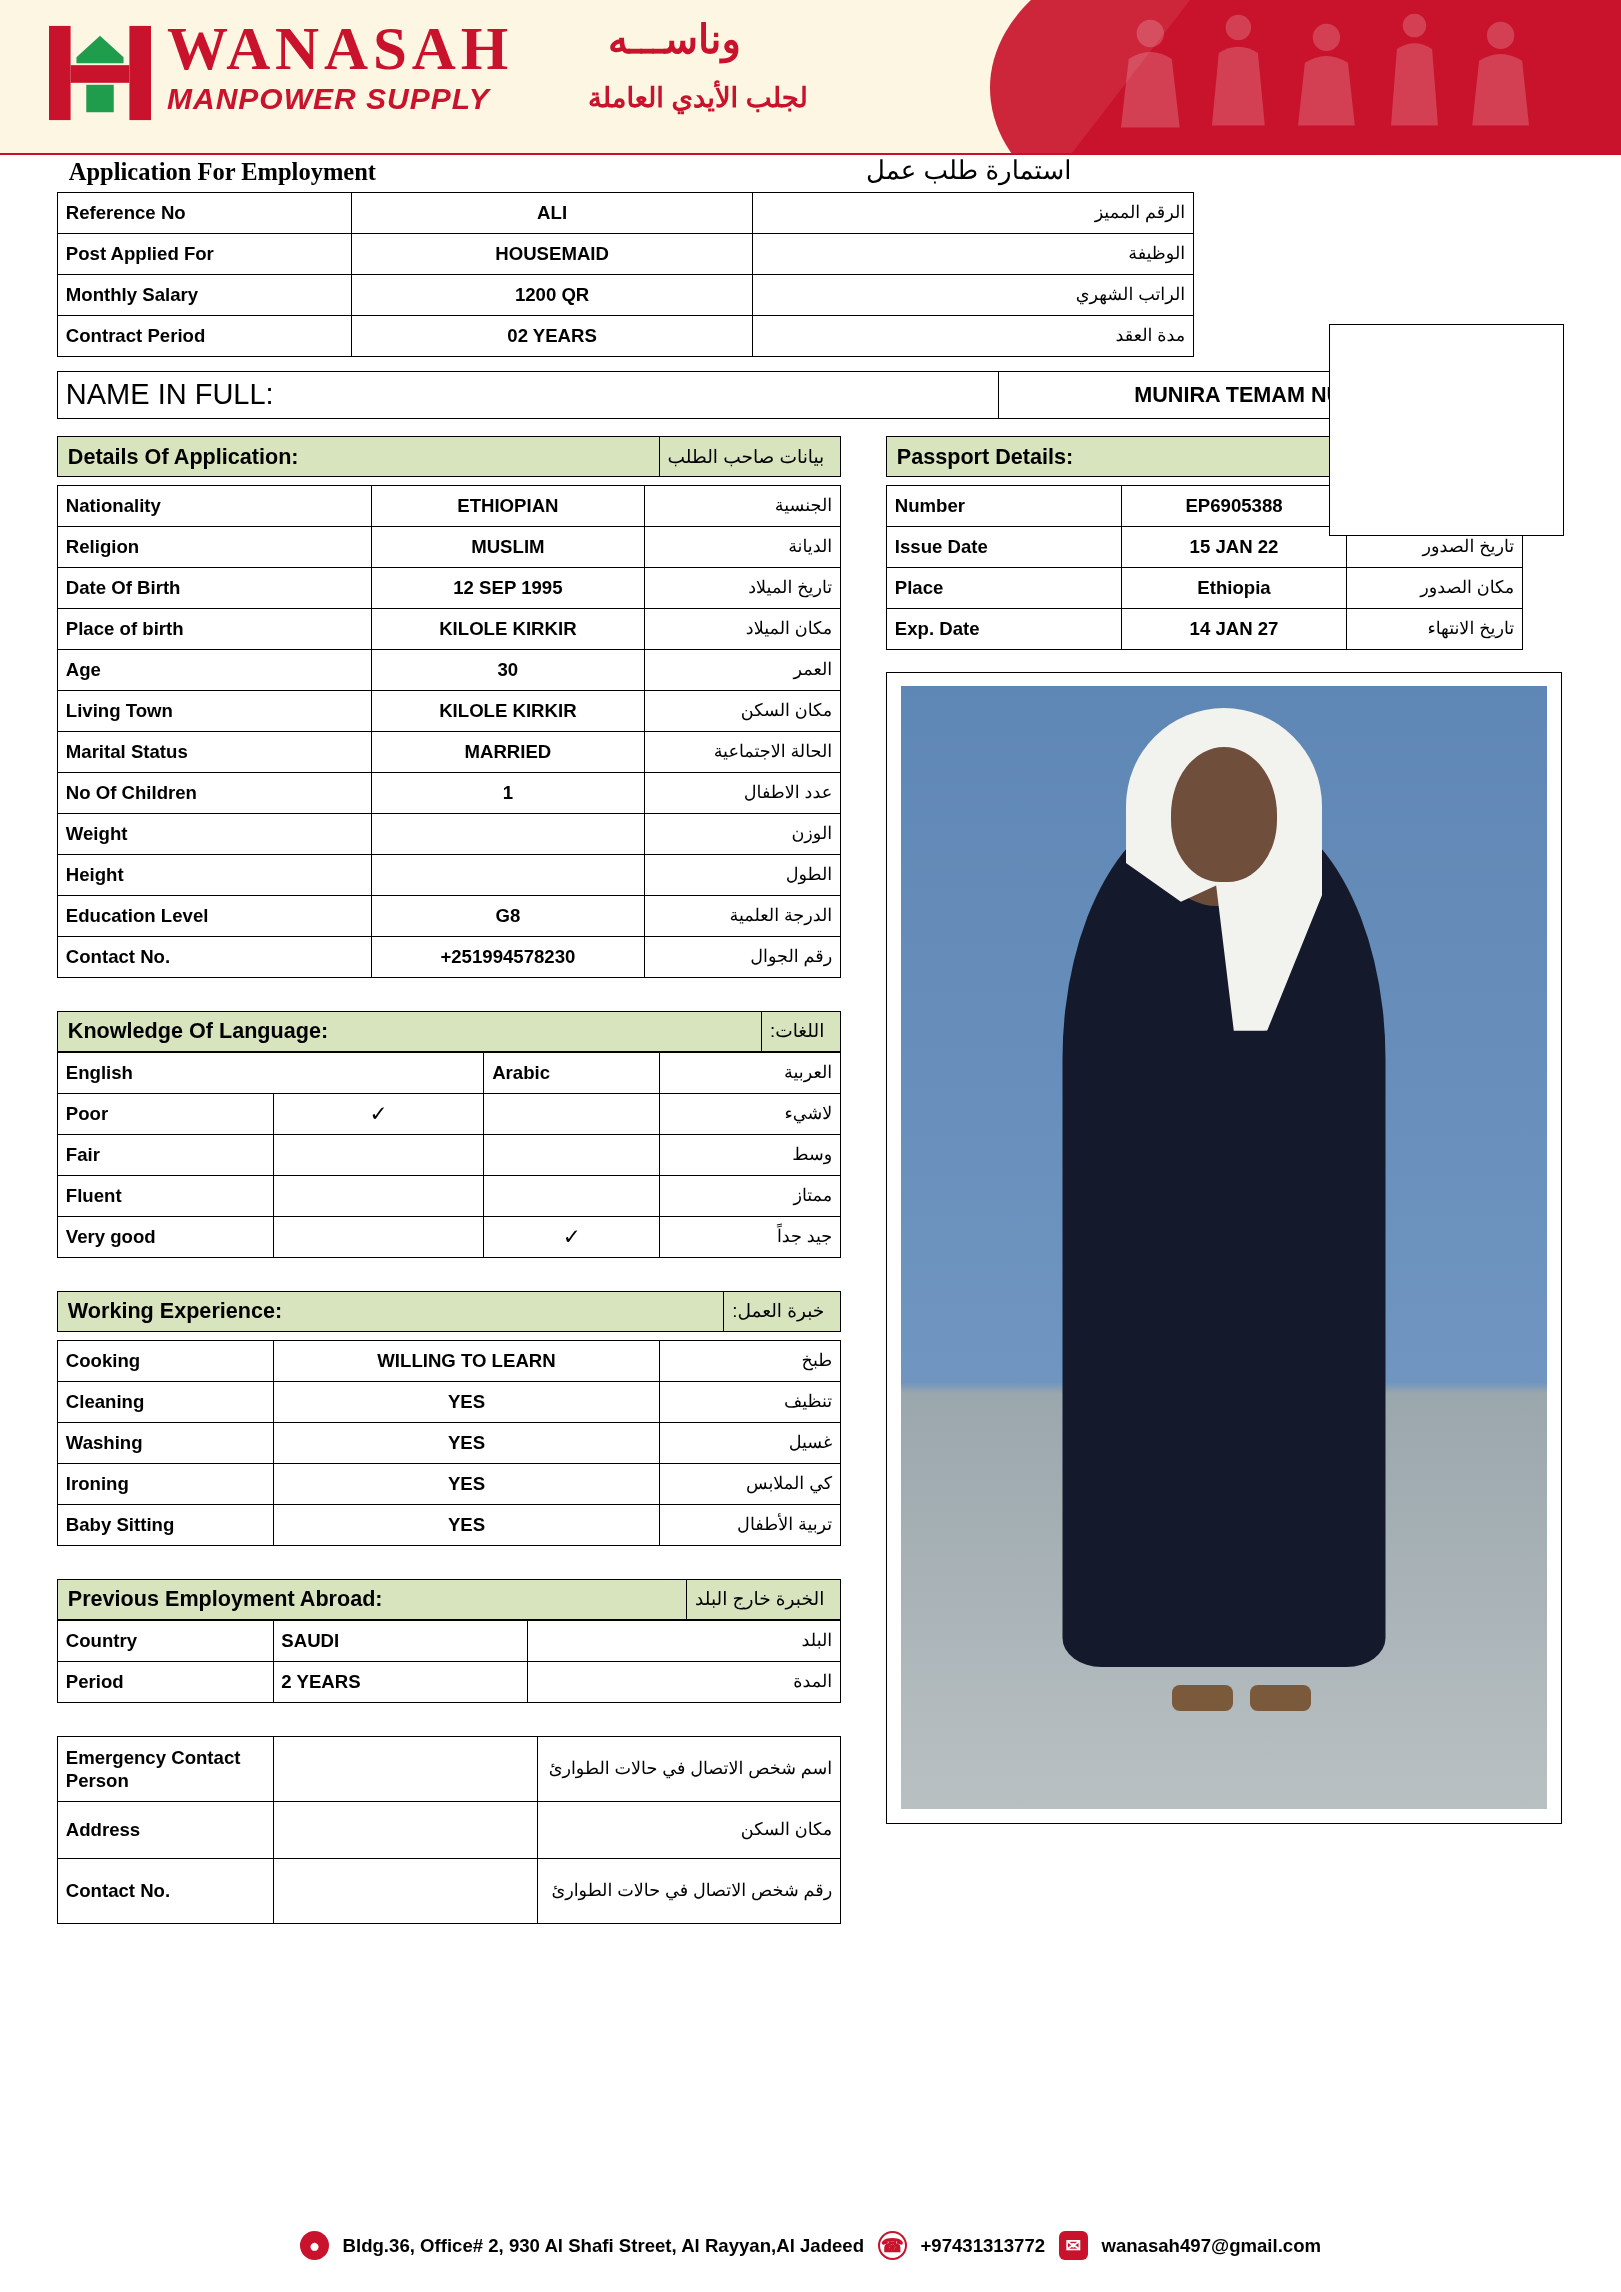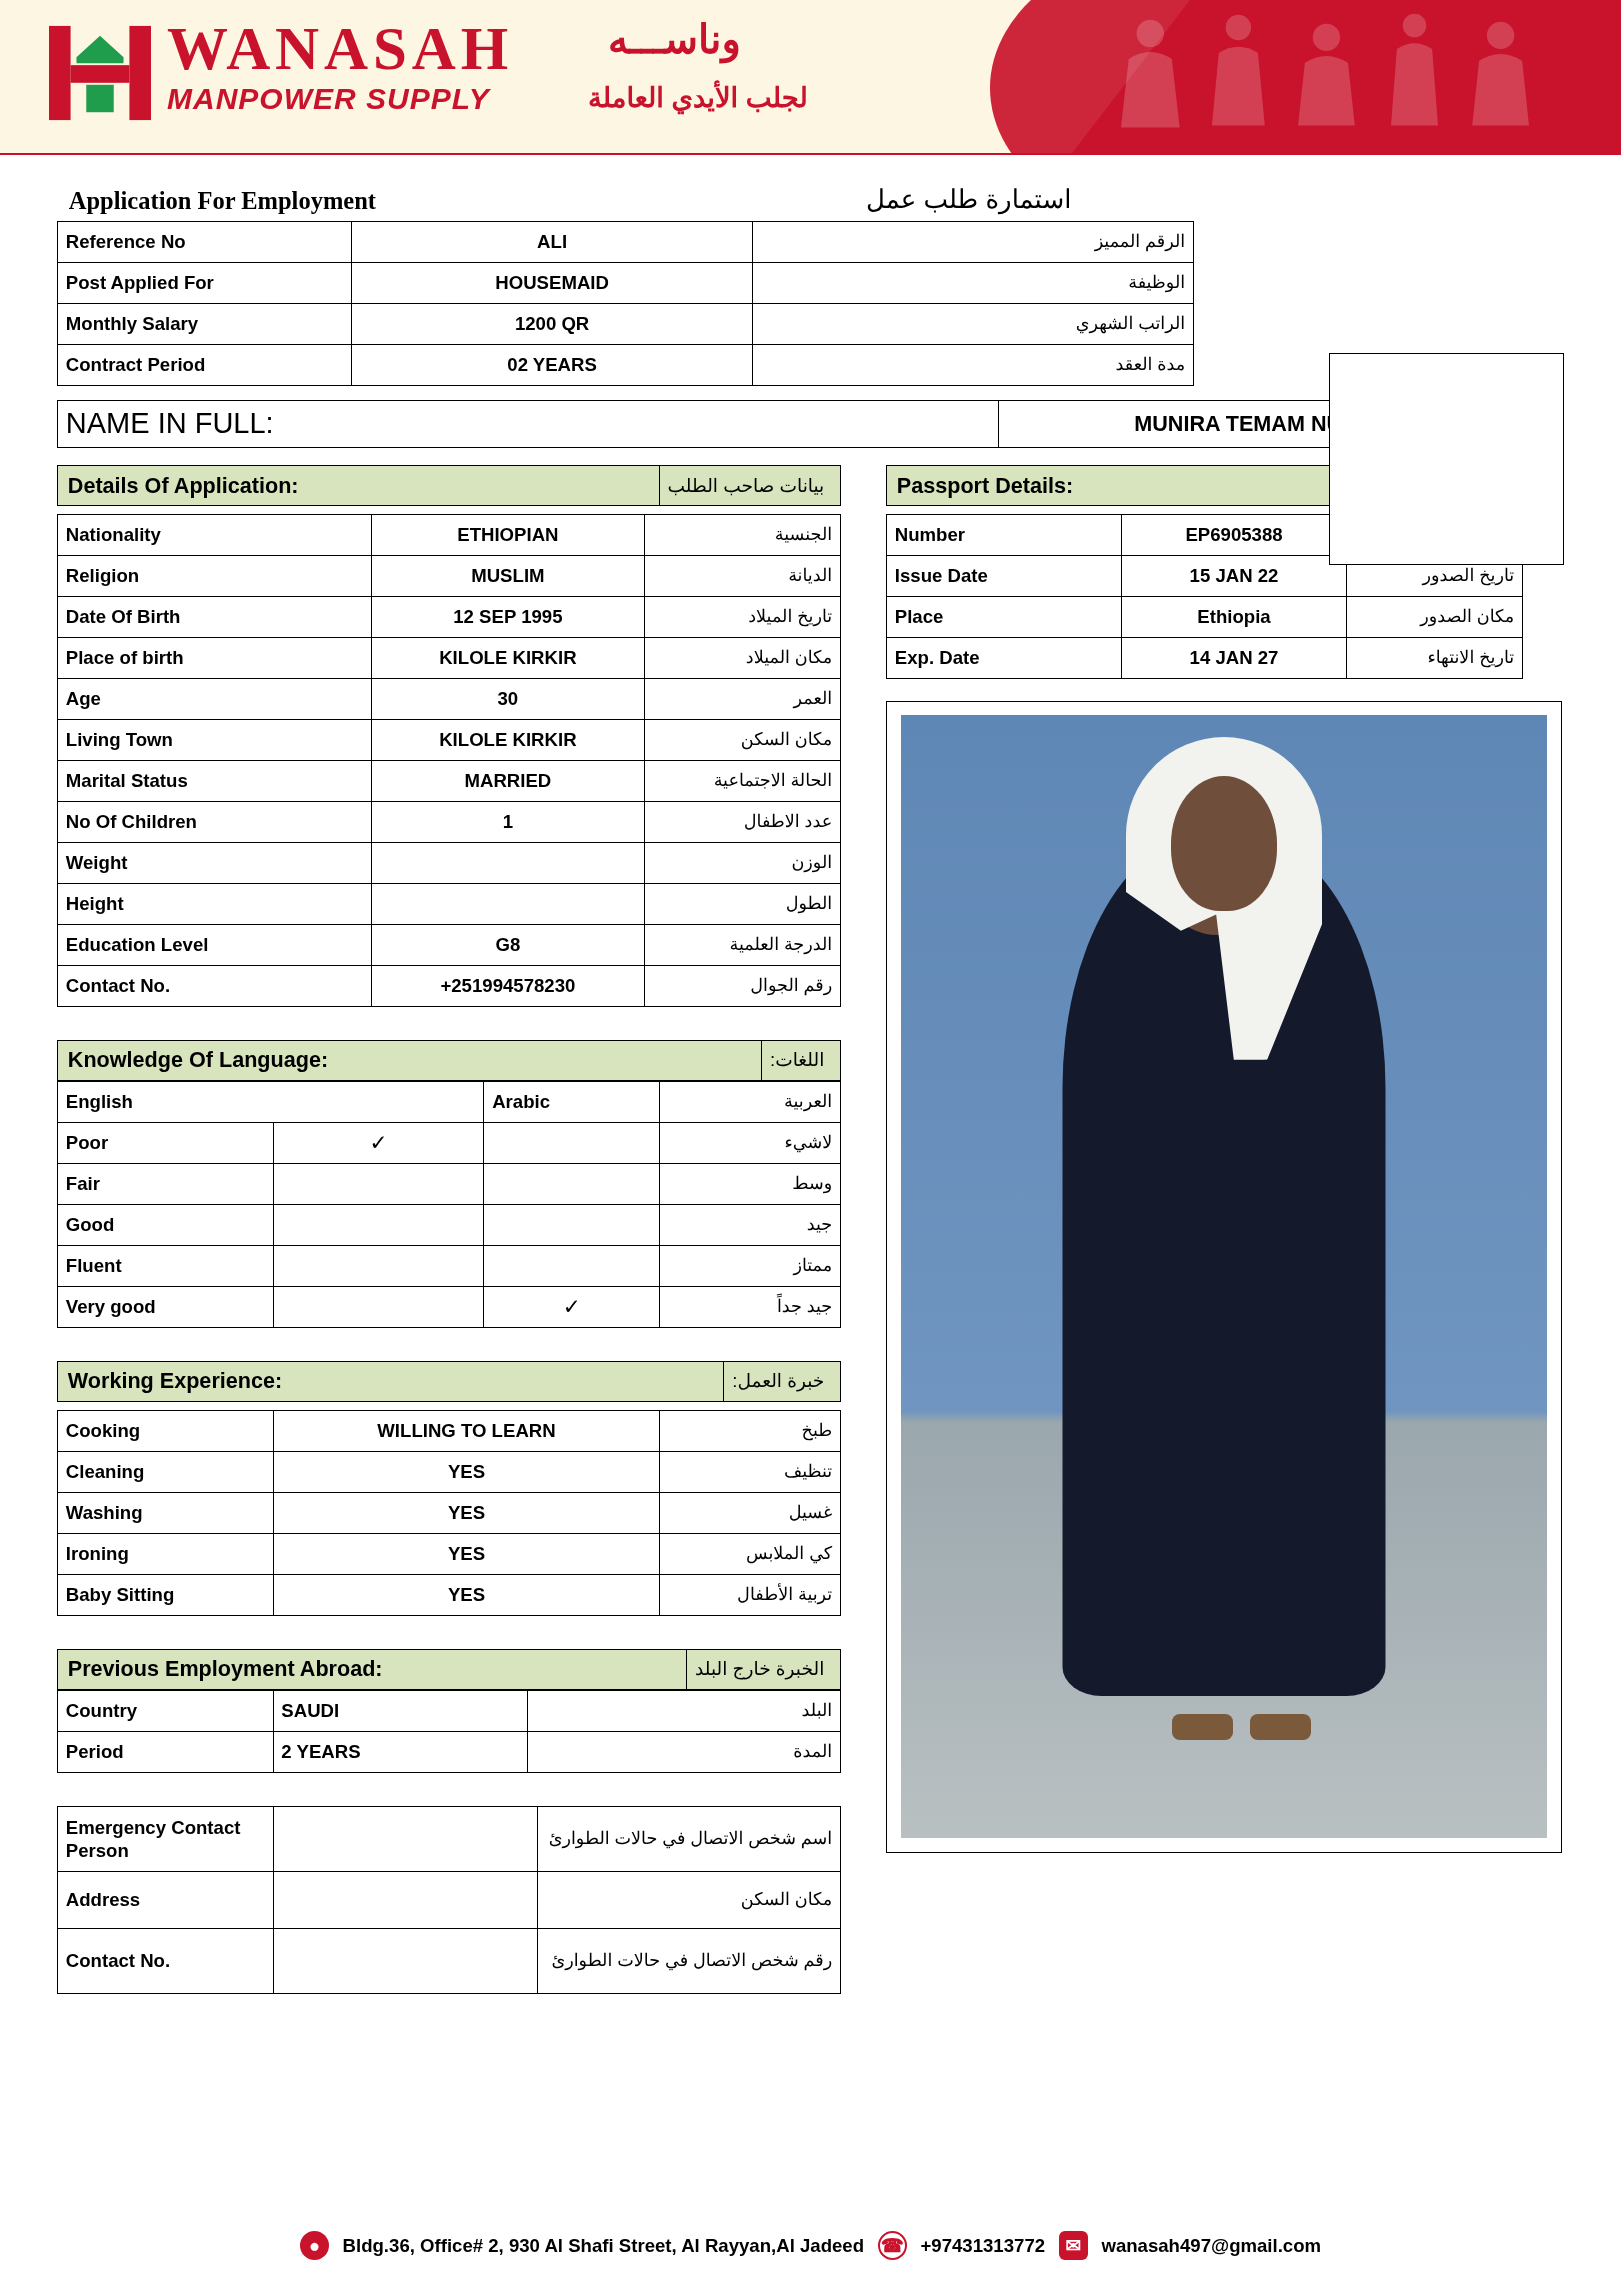--- a/index.html
+++ b/index.html
@@ -87,21 +87,20 @@
 
   
   .page {
     position: relative;
     padding: 0 57px;
   }
 
   .row-title {
     display: flex;
     align-items: flex-end;
-    margin-top: 29px;
     margin-bottom: 5.9px;
   }
   .title-en {
     font-family: "Liberation Serif", serif;
     font-weight: bold;
     font-size: 24.5px;
     margin-left: 11.8px;
   }
   .title-ar {
     font-size: 26px;
@@ -474,26 +473,20 @@
             <td class="c3 tick"></td>
             <td class="c4 ar">لاشيء</td>
           </tr>
           <tr>
             <td class="c1 lbl">Fair</td>
             <td class="c2 tick"></td>
             <td class="c3 tick"></td>
             <td class="c4 ar">وسط</td>
           </tr>
           <tr>
-            <td class="c1 lbl">Good</td>
-            <td class="c2 tick"></td>
-            <td class="c3 tick"></td>
-            <td class="c4 ar">جيد</td>
-          </tr>
-          <tr>
             <td class="c1 lbl">Fluent</td>
             <td class="c2 tick"></td>
             <td class="c3 tick"></td>
             <td class="c4 ar">ممتاز</td>
           </tr>
           <tr>
             <td class="c1 lbl">Very good</td>
             <td class="c2 tick"></td>
             <td class="c3 tick">✓</td>
             <td class="c4 ar">جيد جداً</td>

